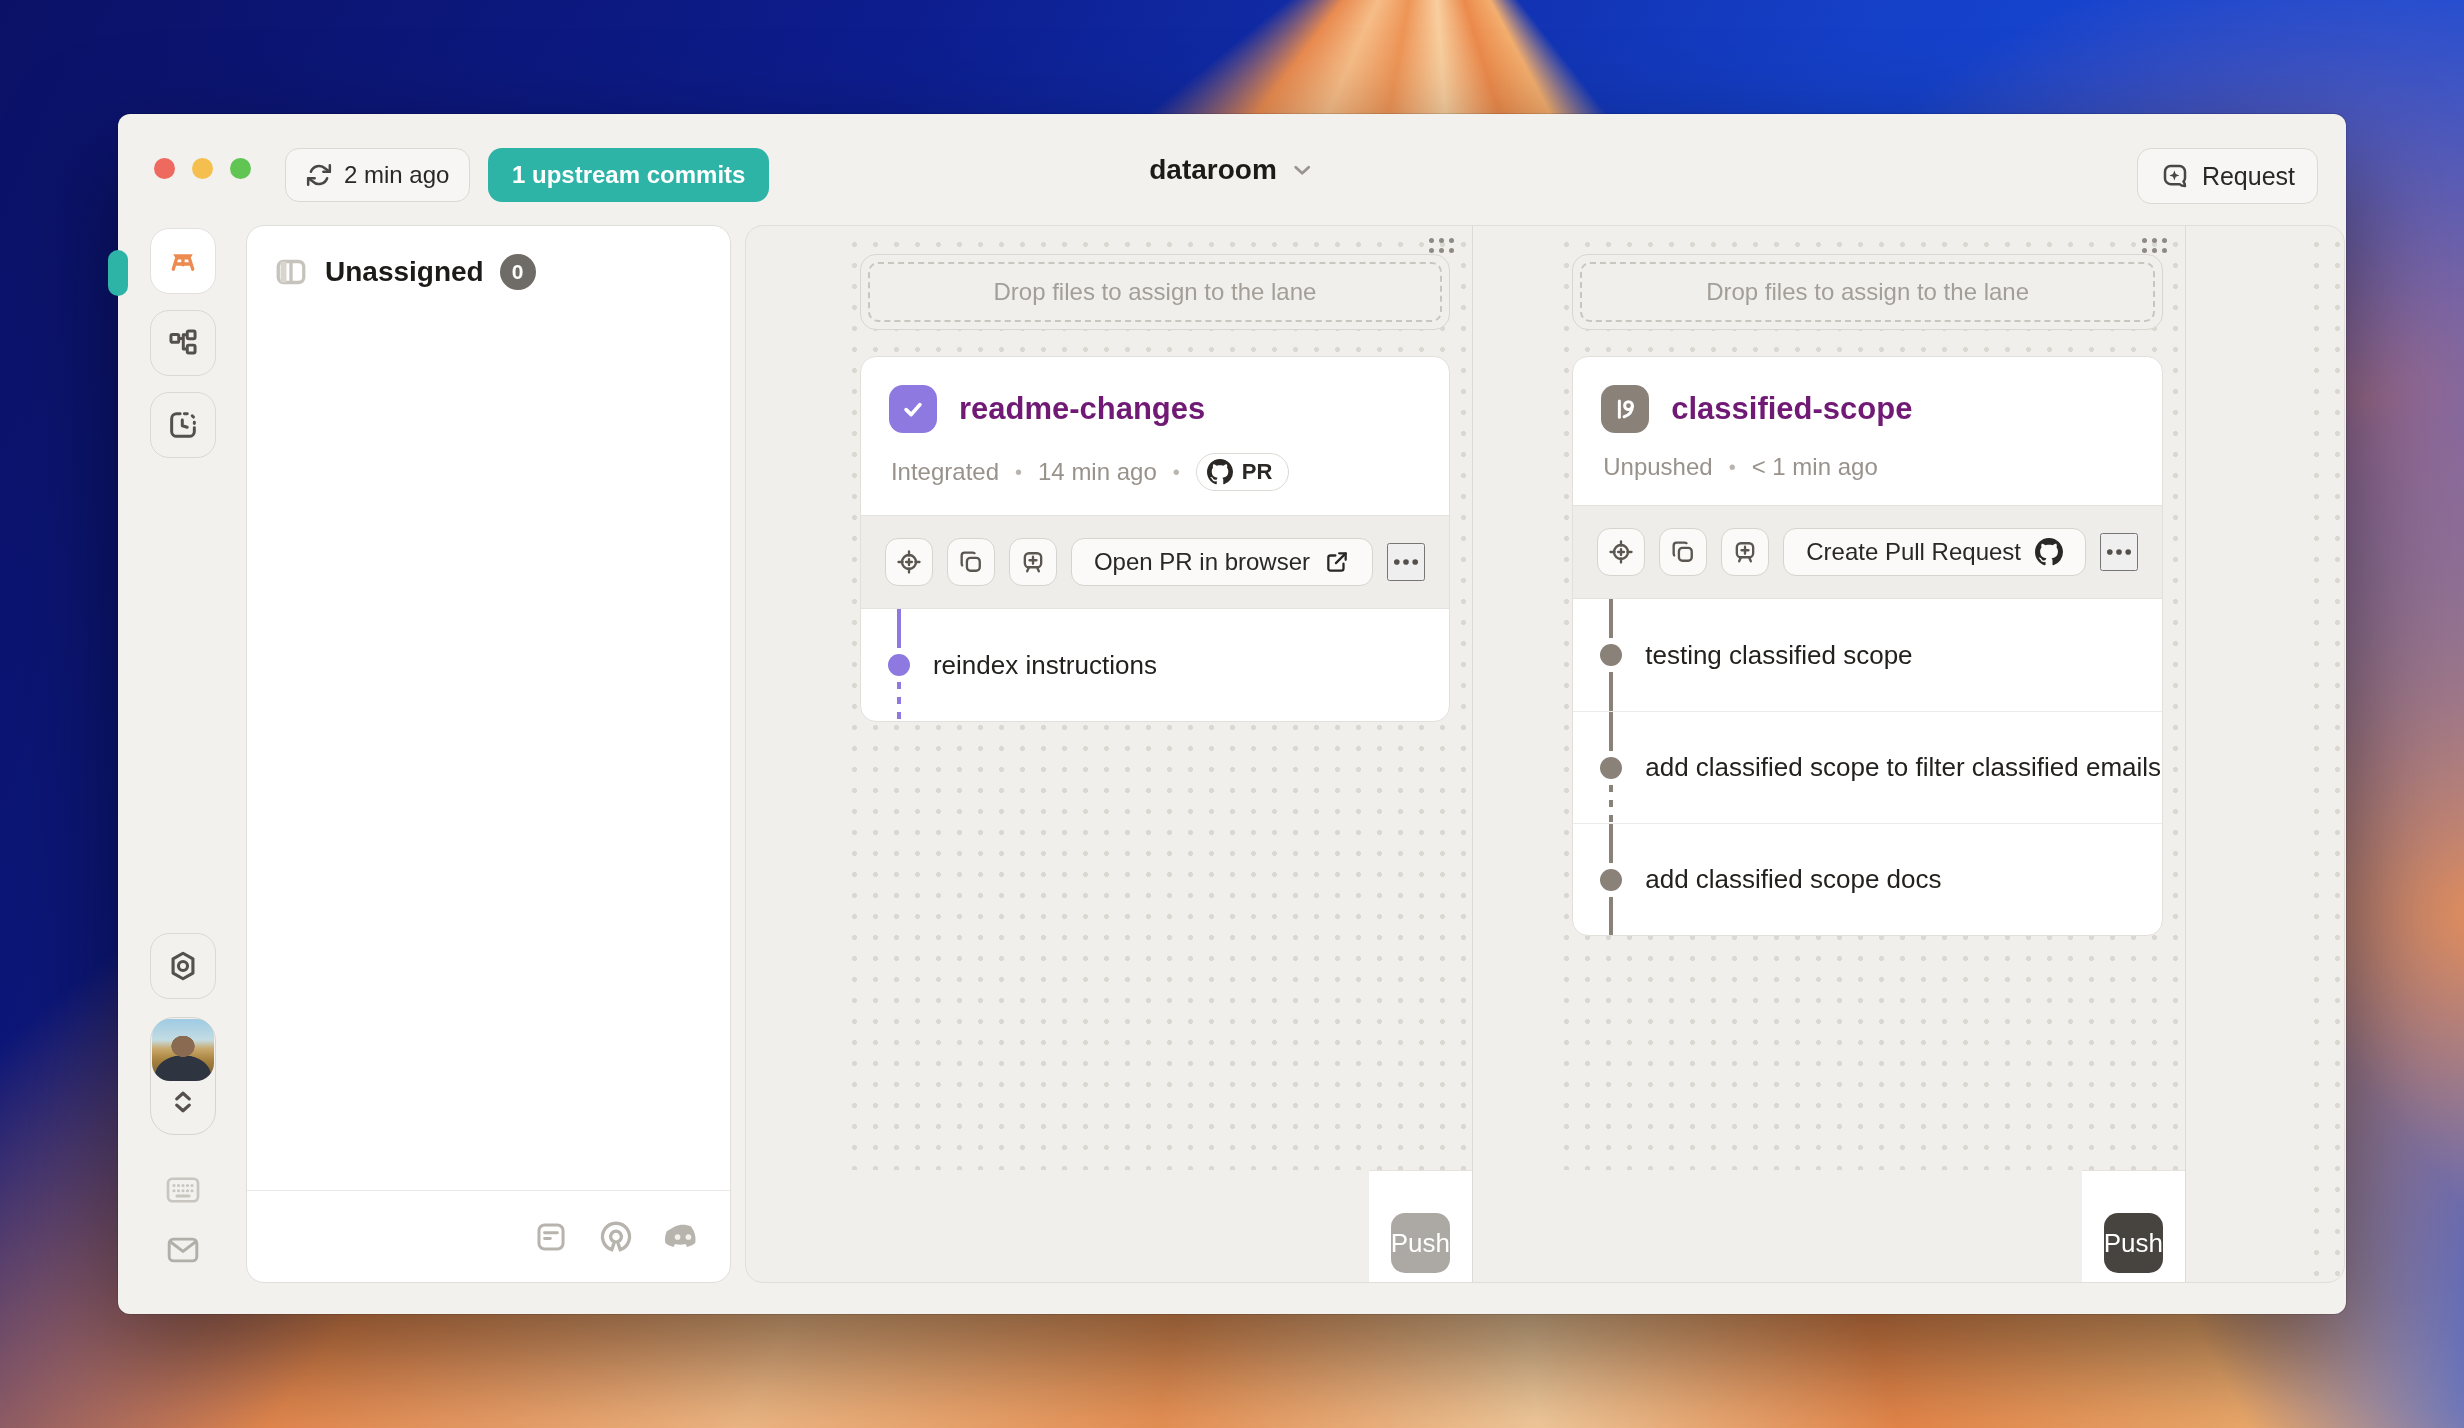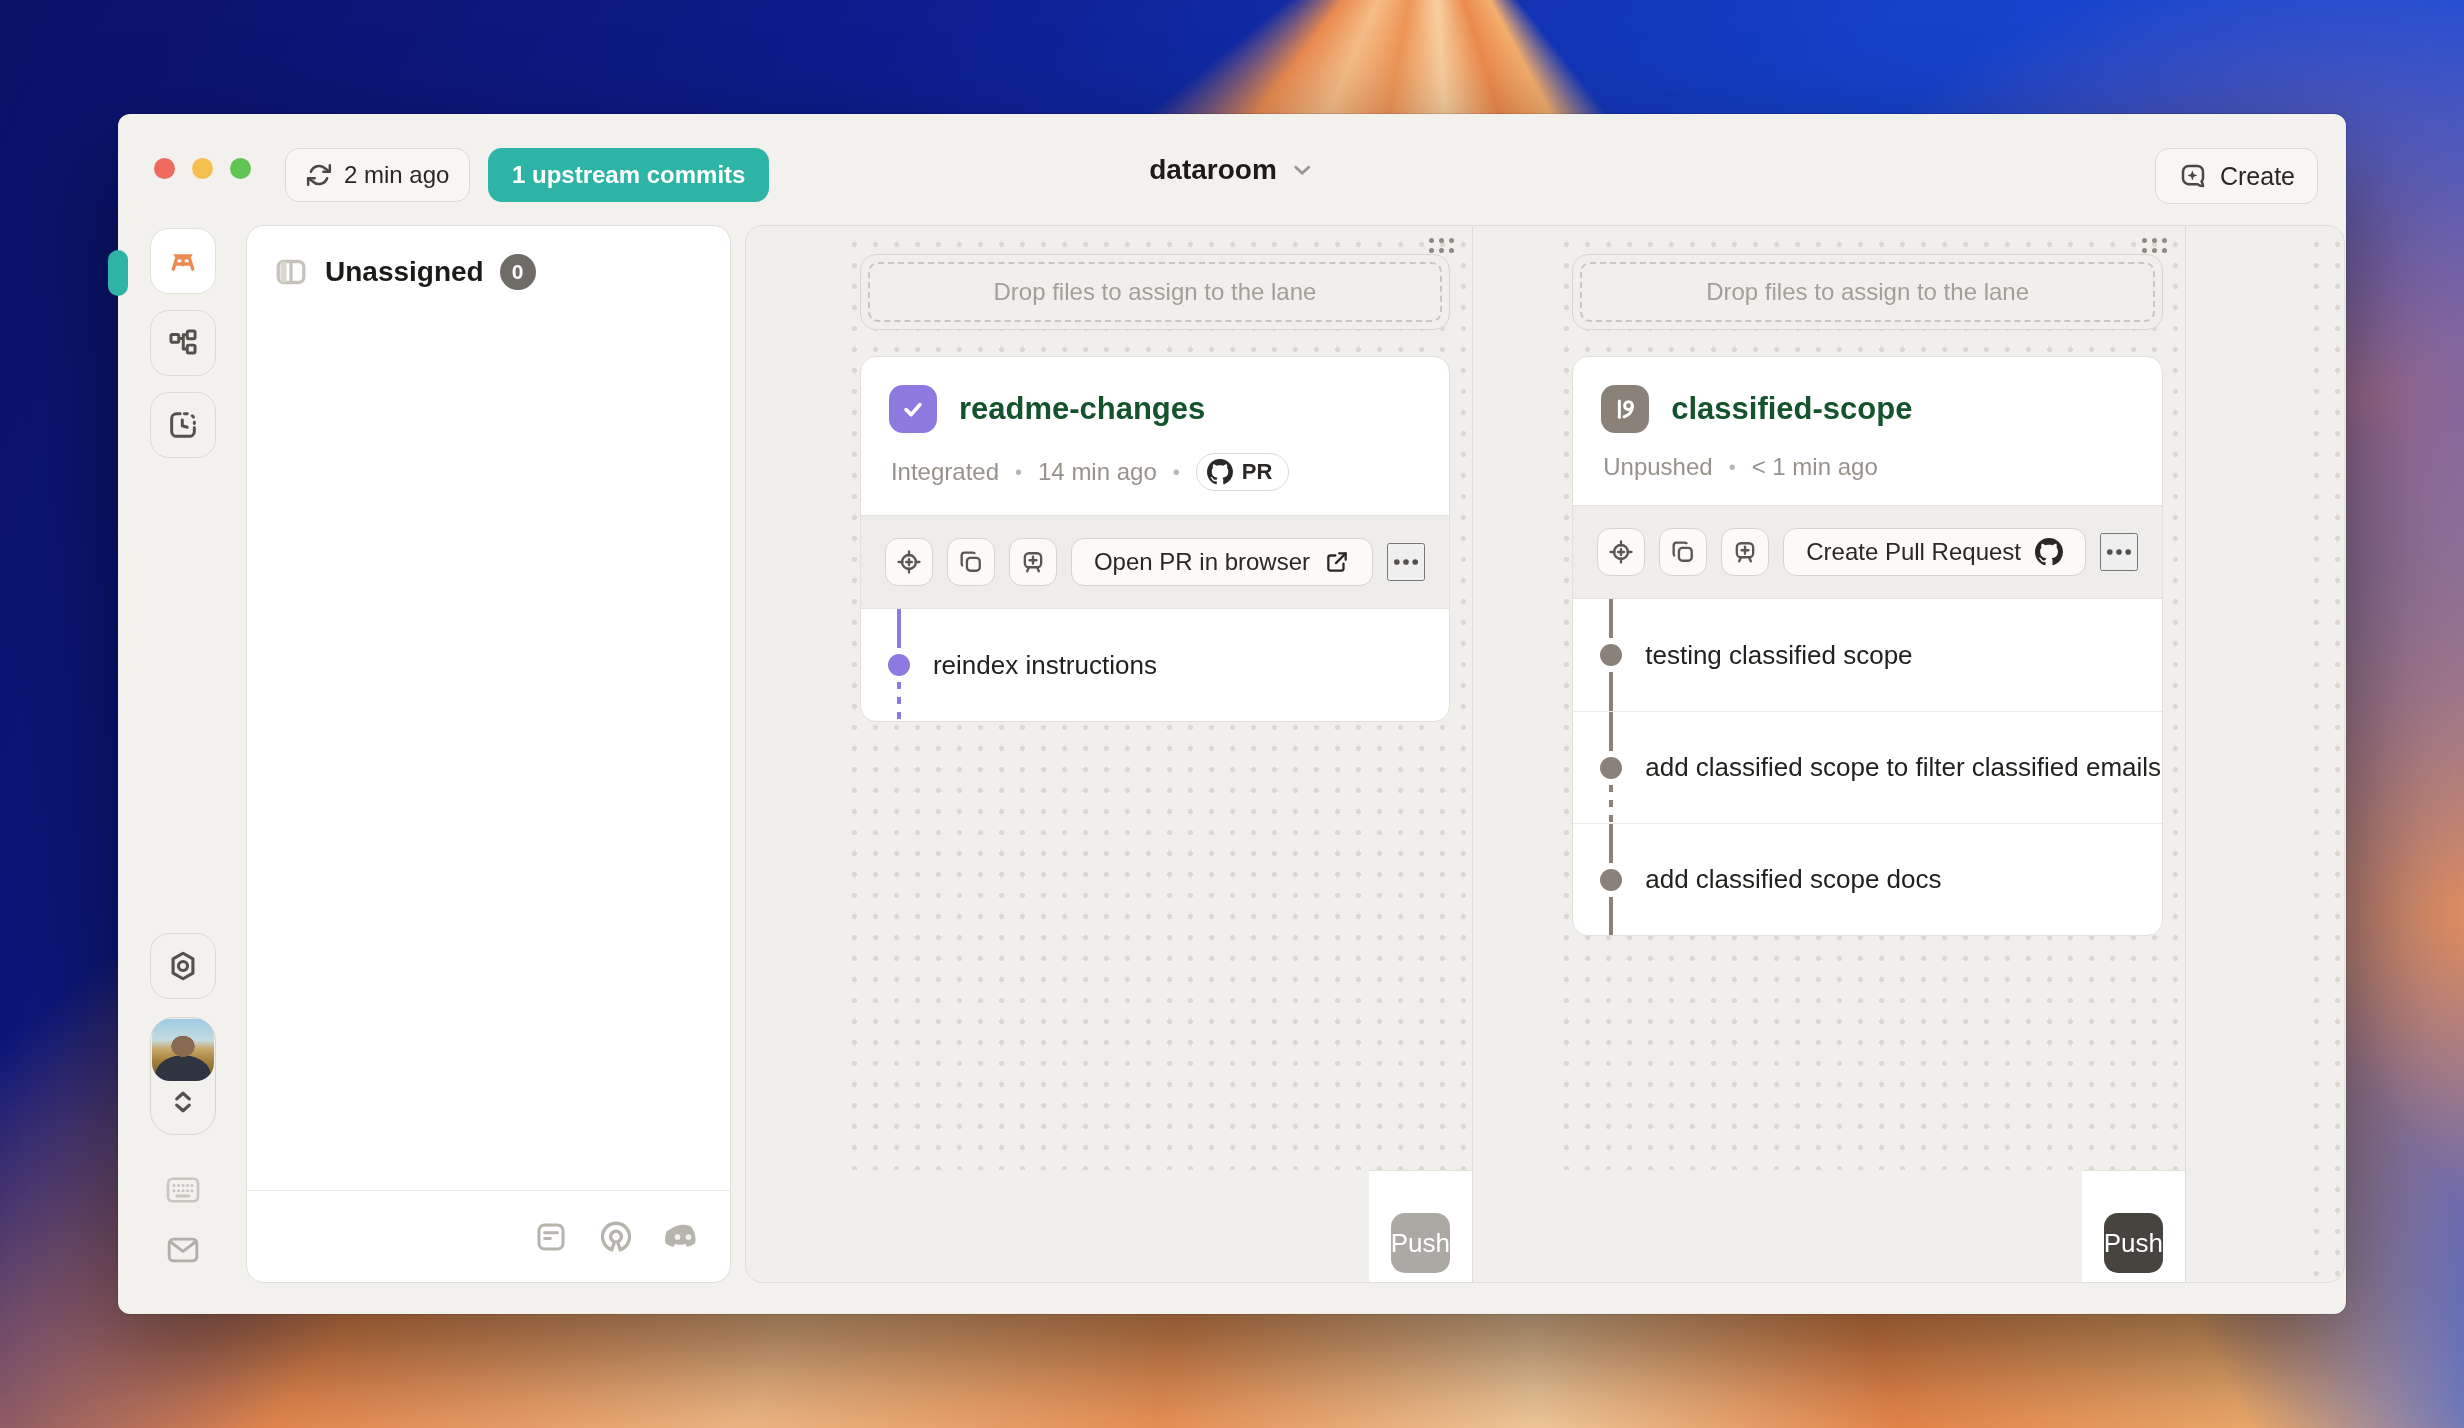--- a/index.html
+++ b/index.html
@@ -109,21 +109,21 @@
     display:flex; align-items:center; justify-content:center; font-size:24px; color:#a39e97; }
 
   .branch-card { margin-top:26px; background:#fff; border:1.5px solid #e3e0db;
     border-radius:16px; overflow:hidden; }
   .card-header { padding:28px 28px 24px; }
   .title-row { display:flex; align-items:center; gap:22px; }
   .branch-badge { width:48px; height:48px; border-radius:14px; display:flex;
     align-items:center; justify-content:center; color:#fff; }
   .branch-badge.purple { background:#8d79e0; }
   .branch-badge.taupe  { background:#8a8179; }
-  .branch-name { font-size:31px; font-weight:700; color:#14532d; }
+  .branch-name { font-size:31px; font-weight:700; color:#701a75; }
   .meta-row { display:flex; align-items:center; gap:16px; margin-top:20px; padding-left:2px;
     font-size:24px; color:#98928b; }
   .meta-dot { font-size:20px; color:#b9b4ae; }
   .pr-chip { display:inline-flex; align-items:center; gap:9px; border:1.5px solid #dcd9d4;
     border-radius:999px; padding:5px 16px 5px 10px; color:#2a2724; font-size:22px; font-weight:700; }
 
   .card-toolbar { background:#efede9; border-top:1.5px solid #e6e3de; border-bottom:1.5px solid #e6e3de;
     padding:22px 24px; display:flex; align-items:center; gap:14px; }
   .tool-btn { width:48px; height:48px; border:1.5px solid #d7d4ce; border-radius:13px;
     background:#fbfaf8; display:flex; align-items:center; justify-content:center; color:#5b5650; }
@@ -191,21 +191,21 @@
     </span>
   </div>
 
   <button class="btn actions-btn">
     <span>
       <svg width="30" height="30" viewBox="0 0 24 24" fill="none" stroke="#4a4643" stroke-width="2" stroke-linejoin="round">
         <path d="M4 8.5A4.5 4.5 0 0 1 8.5 4h7A4.5 4.5 0 0 1 20 8.5v5c0 1.2-.5 2.2-1.2 3 .7.8 1.2 2 1.2 3.5-2.1 0-3.5-.6-4.4-1.5H8.5A4.5 4.5 0 0 1 4 14z"></path>
         <path d="M11.5 7.5l1.1 2.9 2.9 1.1-2.9 1.1-1.1 2.9-1.1-2.9-2.9-1.1 2.9-1.1z" fill="#4a4643" stroke="none"></path>
       </svg>
     </span>
-    <span>Create</span>
+    <span>Request</span>
   </button>
 
   <span class="drawer-handle"></span>
 
   <button class="side-btn active" style="top:114px">
     <span>
       <svg width="36" height="36" viewBox="0 0 24 24" fill="none" stroke="#ec8a50" stroke-width="2.2" stroke-linecap="round" stroke-linejoin="round">
         <path d="M5.5 7.5h13l-2 3.5h-9z" fill="#ec8a50" stroke="none"></path>
         <path d="M7.5 11l-2 6.5M16.5 11l2 6.5M12 11v3.5M6.6 14h10.8"></path>
       </svg>

